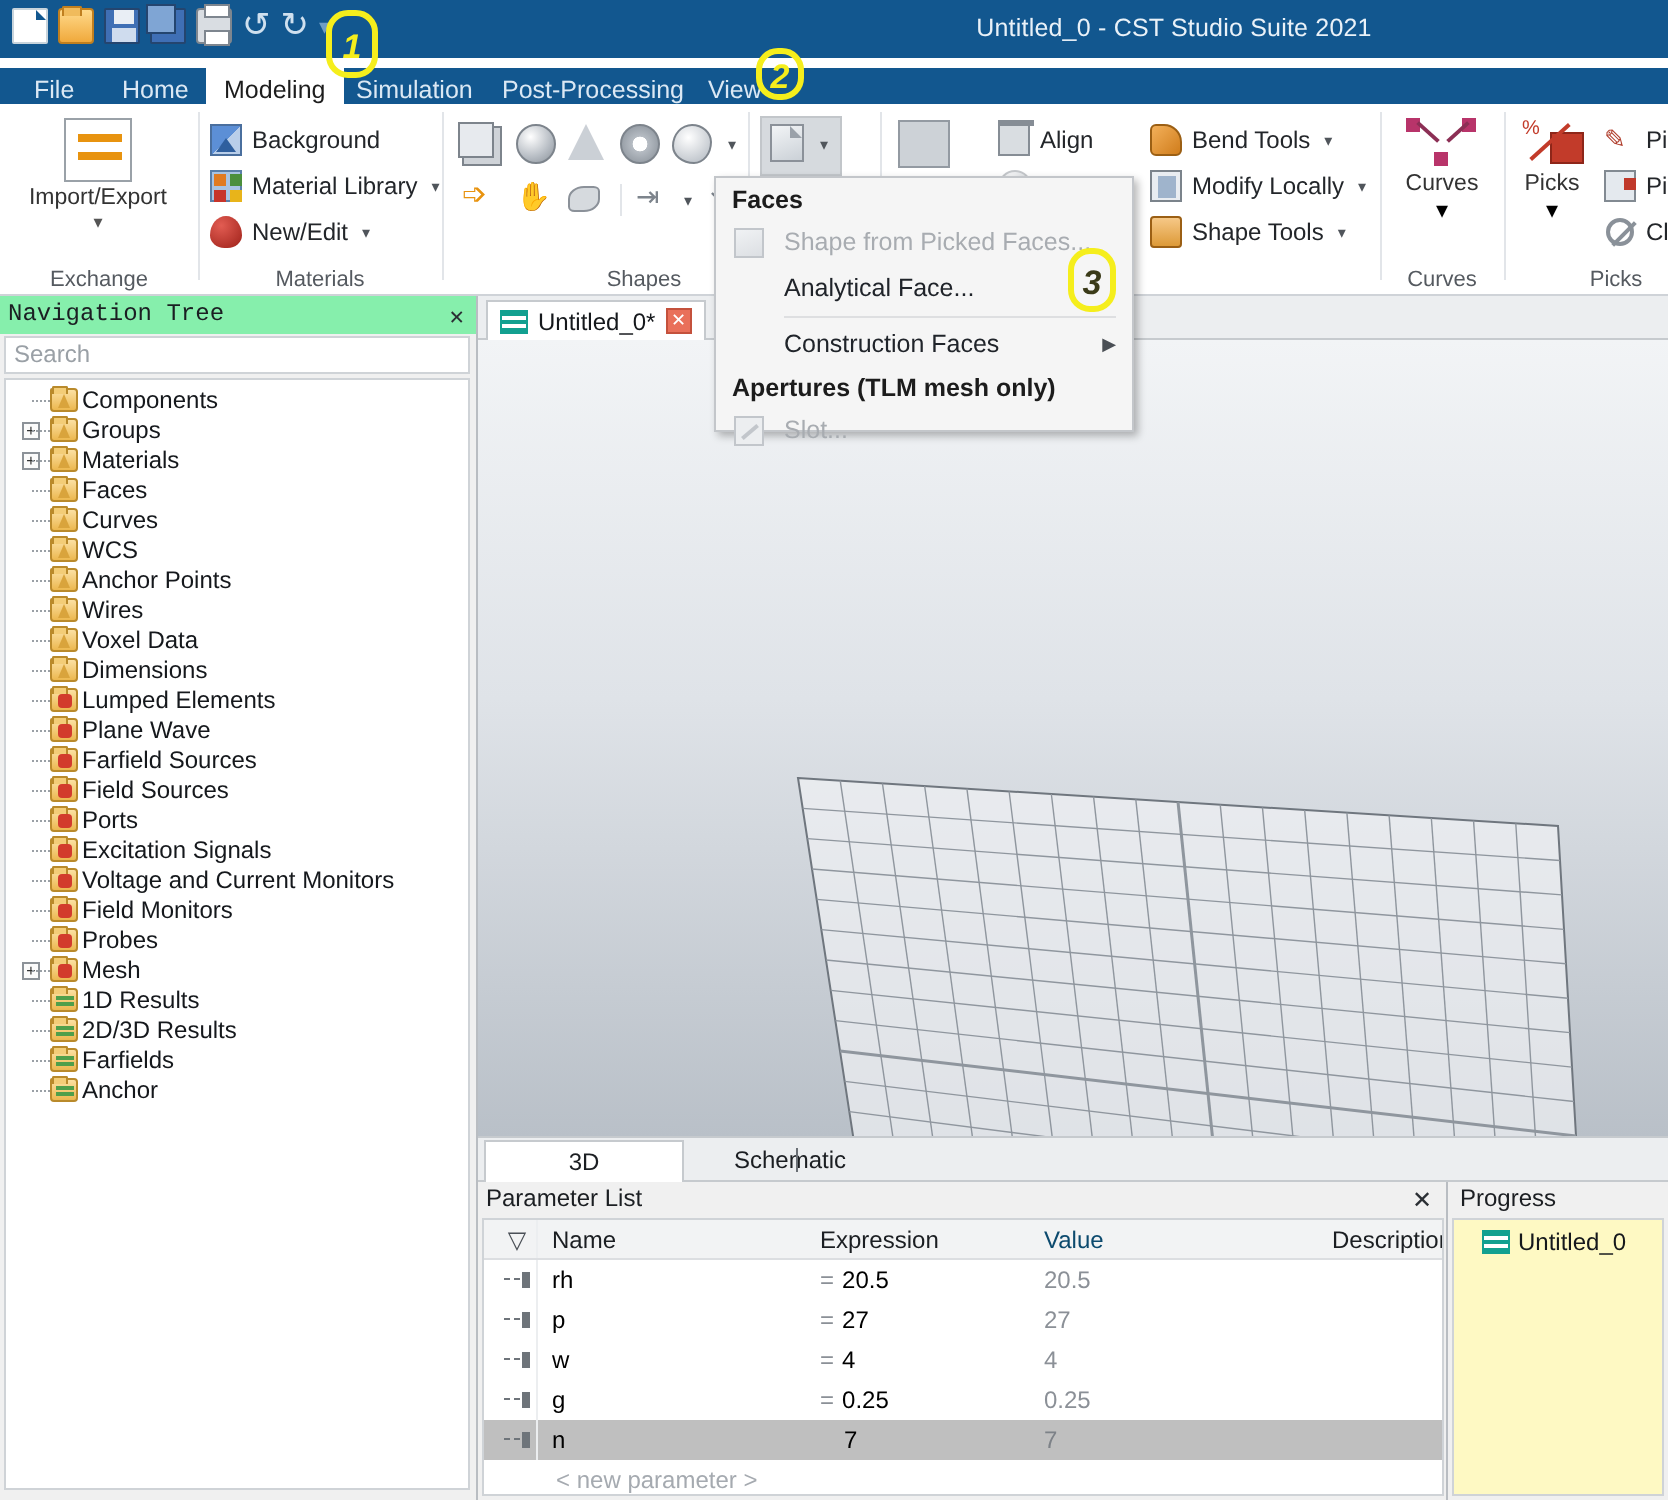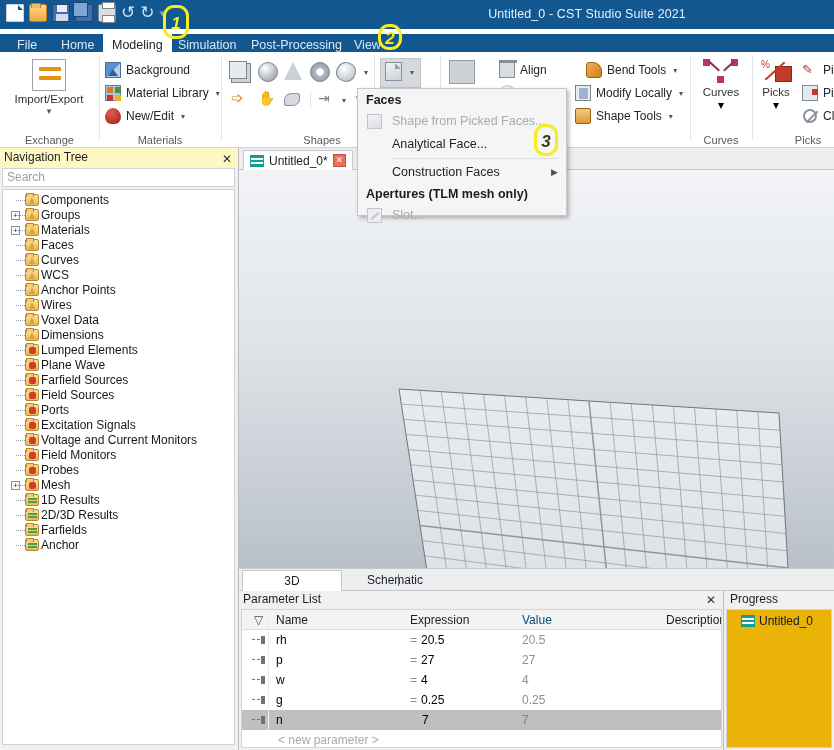--- a/index.html
+++ b/index.html
@@ -137,21 +137,21 @@
   .mi-slot{ background:#eceef0; border:1px solid #c2c6cb;}
   .mi-slot::after{content:"";position:absolute;left:2px;top:6px;width:10px;height:2px;background:#c2c6cb;transform:rotate(-40deg);}
   .menu-div { height:1px; background:#dedfe1; margin:2px 8px 2px 34px; }
   .submenu-arrow { position:absolute; right:8px; top:0; font-size:9px; color:#4a4f55; }
 
   
   .navpanel {
     position:absolute; left:0; top:148px; width:239px; height:602px;
     background:#f0f0f0; border-right:1px solid #b9bdc2;
   }
-  .nav-hdr { position:relative; height:19px; line-height:19px; font-size:12px; color:#1b1e22; padding-left:4px; background:#fef9c3;}
+  .nav-hdr { position:relative; height:19px; line-height:19px; font-size:12px; color:#1b1e22; padding-left:4px; background:#86efac;font-family:Liberation Mono, monospace;}
   .nav-close { position:absolute; right:6px; top:2px; font-size:12px; color:#2b2f34; cursor:default;}
   .nav-search {
     position:absolute; left:2px; top:20px; width:233px; height:19px;
     background:#ffffff; border:1px solid #cfd3d7; font-size:12px; color:#9aa0a6;
     line-height:17px; padding-left:4px;
   }
   .nav-tree {
     position:absolute; left:2px; top:41px; width:233px; height:556px;
     background:#ffffff; border:1px solid #cfd3d7; overflow:hidden; padding-top:3px;
   }
@@ -220,21 +220,21 @@
   .rowdash::after{content:"";position:absolute;right:0;top:0;width:4px;height:8px;background:#6e747a;}
   .eqs { color:#8b9097; margin-right:4px; }
   .newparam { font-size:12px; color:#a5aab0; padding-left:36px; line-height:20px; }
 
   
   .progresspanel {
     position:absolute; left:724px; top:591px; width:110px; height:159px;
     background:#f0f0f0;
   }
   .pr-hdr { height:17px; line-height:17px; font-size:12px; color:#1b1e22; padding-left:6px;}
-  .pr-body { position:absolute; left:2px; top:18px; width:106px; height:139px; background:#eab308; border:1px solid #cfd3d7; }
+  .pr-body { position:absolute; left:2px; top:18px; width:106px; height:139px; background:#fef9c3; border:1px solid #cfd3d7; }
   .pr-item { display:flex; align-items:center; gap:4px; font-size:12px; color:#15181c; padding:4px 0 0 14px; }
 
   
   .annot {
     position:absolute; border:3px solid #f5ee1c; border-radius:11px;
     color:#3a3a18; font-size:17px; font-style:italic; font-weight:bold;
     text-align:center; z-index:90; background:transparent;
   }
   .annot.onblue { color:#f5ee1c; }
 </style>
@@ -326,21 +326,21 @@
     <div class="rgroup" style="left:441px; width:130px;">
       <span class="sicon" style="left:8px; top:8px; width:26px; height:24px; background:#cdd2d7; border:1px solid #939aa2;"></span>
       <div class="ritem" style="left:58px; top:8px;">
         <span class="ri ic-align"></span>
         <span>Align</span>
       </div>
       <span class="sicon sh-sphere" style="left:58px; top:33px; width:17px; height:17px; opacity:.45;"></span>
     </div>
 
     <div class="rgroup" style="left:572px; width:115px;">
-      <div class="ritem" style="left:14px; top:8px;text-align:right;">
+      <div class="ritem" style="left:3px; top:8px;text-align:right;">
         <span class="ri ic-bend"></span>
         <span>Bend Tools</span>
         <span class="dd">▾</span>
       </div>
       <div class="ritem" style="left:3px; top:31px;">
         <span class="ri ic-modloc"></span>
         <span>Modify Locally</span>
         <span class="dd">▾</span>
       </div>
       <div class="ritem" style="left:3px; top:54px;">

